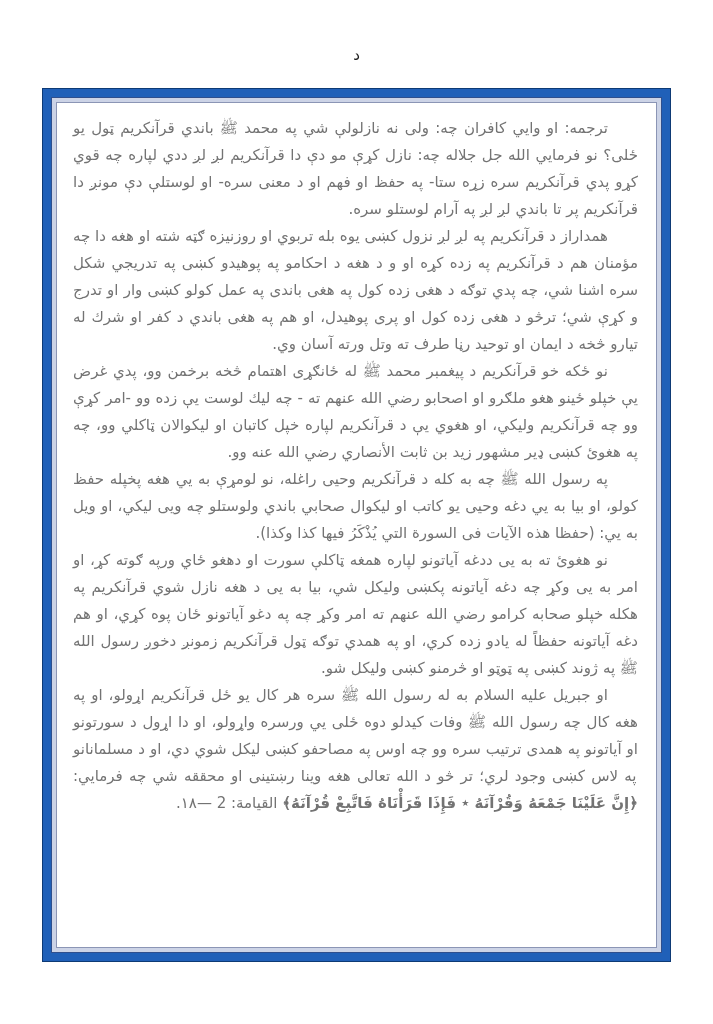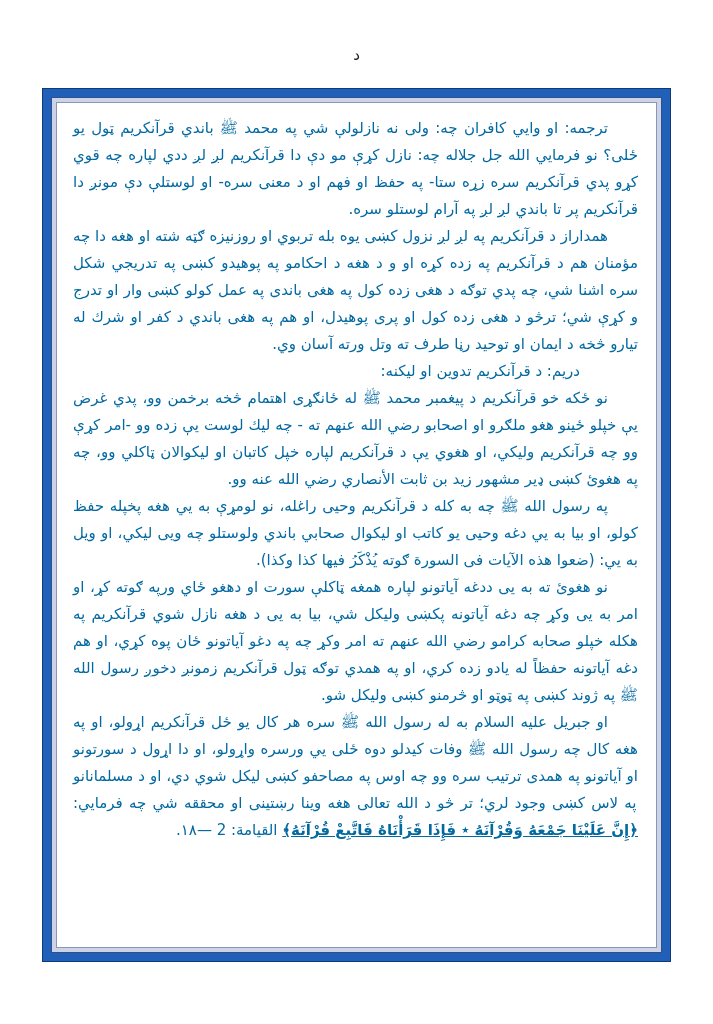--- a/index.html
+++ b/index.html
@@ -52,56 +52,54 @@
     background: #ffffff;
     border: 1px solid #8b95b5;
     padding: 12px 18px 10px 16px;
     overflow: hidden;
   }
   .text-block {
     direction: rtl;
     text-align: justify;
     font-size: 15px;
     line-height: 27px;
-    color: #0369a1;
+    color: #737373;
   }
   .text-block p {
     margin: 0;
     text-indent: 30px;
   }
   .text-block p.section-heading {
     text-indent: 58px;
   }
   .verse {
     font-weight: bold;
-    text-decoration: underline;
   }
 </style>
 </head>
 <body>
 
 <div class="page">
 
   <div class="page-header">د</div>
 
   <div class="frame">
     <div class="band">
       <div class="inner">
         <div class="text-block">
 
           <p>ترجمه: او وايي كافران چه: ولى نه نازلولې شي په محمد ﷺ باندي قرآنكريم ټول يو ځلى؟ نو فرمايي الله جل جلاله چه: نازل كړې مو دې دا قرآنكريم لږ لږ ددي لپاره چه قوي كړو پدي قرآنكريم سره زړه ستا- په حفظ او فهم او د معنى سره- او لوستلې دې مونږ دا قرآنكريم پر تا باندي لږ لږ په آرام لوستلو سره.</p>
 
           <p>همداراز د قرآنكريم په لږ لږ نزول كښى يوه بله تربوي او روزنيزه ګټه شته او هغه دا چه مؤمنان هم د قرآنكريم په زده كړه او و د هغه د احكامو په پوهيدو كښى په تدريجي شكل سره اشنا شي، چه پدي توګه د هغى زده كول په هغى باندى په عمل كولو كښى وار او تدرج و كړې شي؛ ترڅو د هغى زده كول او پرى پوهيدل، او هم په هغى باندي د كفر او شرك له تيارو څخه د ايمان او توحيد رڼا طرف ته وتل ورته آسان وي.</p>
 
-          <p class="section-heading">دريم: د قرآنكريم تدوين او ليكنه:</p>
 
 
           <p>نو ځكه خو قرآنكريم د پيغمبر محمد ﷺ له ځانګړى اهتمام څخه برخمن وو، پدي غرض يې خپلو ځينو هغو ملګرو او اصحابو رضي الله عنهم ته - چه ليك لوست يې زده وو -امر كړې وو چه قرآنكريم وليكي، او هغوي يې د قرآنكريم لپاره خپل كاتبان او ليكوالان ټاكلي وو، چه په هغوئ كښى ډير مشهور زيد بن ثابت الأنصاري رضي الله عنه وو.</p>
 
-          <p>په رسول الله ﷺ چه به كله د قرآنكريم وحيى راغله، نو لومړې به يي هغه پخپله حفظ كولو، او بيا به يي دغه وحيى يو كاتب او ليكوال صحابي باندي ولوستلو چه ويى ليكي، او ويل به يي: (ضعوا هذه الآيات فى السورة ګوته يُذْكَرُ فيها كذا وكذا).</p>
+          <p>په رسول الله ﷺ چه به كله د قرآنكريم وحيى راغله، نو لومړې به يي هغه پخپله حفظ كولو، او بيا به يي دغه وحيى يو كاتب او ليكوال صحابي باندي ولوستلو چه ويى ليكي، او ويل به يي: (حفظا هذه الآيات فى السورة التي يُذْكَرُ فيها كذا وكذا).</p>
 
 
           <p>نو هغوئ ته به يى ددغه آياتونو لپاره همغه ټاكلې سورت او دهغو ځاي ورپه ګوته كړ، او امر به يى وكړ چه دغه آياتونه پكښى وليكل شي، بيا به يى د هغه نازل شوي قرآنكريم په هكله خپلو صحابه كرامو رضي الله عنهم ته امر وكړ چه په دغو آياتونو ځان پوه كړي، او هم دغه آياتونه حفظاً له يادو زده كري، او په همدي توګه ټول قرآنكريم زمونږ دخوږ رسول الله ﷺ په ژوند كښى په ټوټو او څرمنو كښى وليكل شو.</p>
 
           <p>
             <span>او جبريل عليه السلام به له رسول الله ﷺ سره هر كال يو ځل قرآنكريم اړولو، او په هغه كال چه رسول الله ﷺ وفات كيدلو دوه ځلى يي ورسره واړولو، او دا اړول د سورتونو او آياتونو په همدى ترتيب سره وو چه اوس په مصاحفو كښى ليكل شوي دي، او د مسلمانانو په لاس كښى وجود لري؛ تر څو د الله تعالى هغه وينا رښتينى او محققه شي چه فرمايي: </span>
             <span class="verse">﴿إِنَّ عَلَيْنَا جَمْعَهُ وَقُرْآنَهُ ٭ فَإِذَا قَرَأْنَاهُ فَاتَّبِعْ قُرْآنَهُ﴾</span>
             <span> القيامة: 2 —١٨.</span>
           </p>
 

